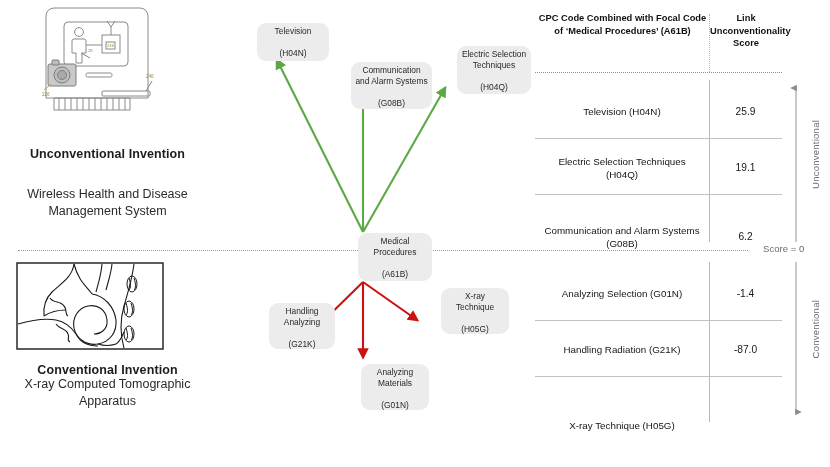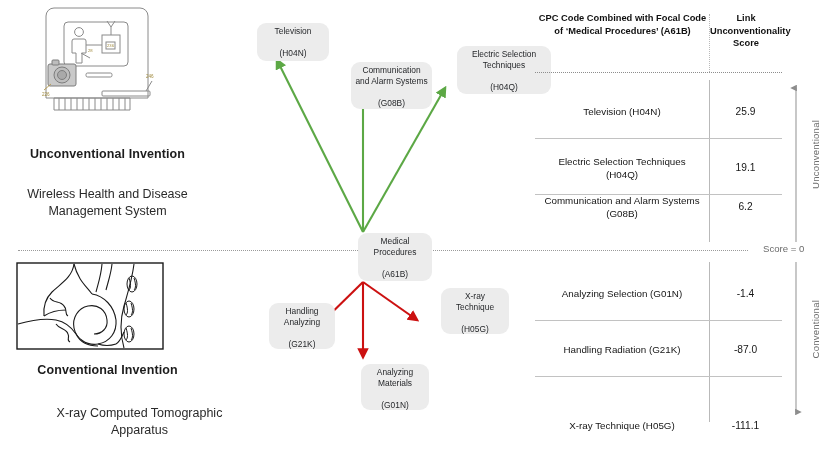--- a/index.html
+++ b/index.html
@@ -273,21 +273,21 @@
         <ellipse cx="116" cy="22" rx="5" ry="8"></ellipse>
         <path d="M113 16 C115 22 115 26 113 28 M118 16 C120 22 120 26 118 28"></path>
         <ellipse cx="113" cy="47" rx="5" ry="8"></ellipse>
         <path d="M110 41 C112 47 112 51 110 53 M115 41 C117 47 117 51 115 53"></path>
         <ellipse cx="113" cy="72" rx="5" ry="8"></ellipse>
         <path d="M110 66 C112 72 112 76 110 78 M115 66 C117 72 117 76 115 78"></path>
       </g>
     </svg>
 
     <div class="fig-caption-bold" style="top:362px;">Conventional Invention</div>
-    <div class="fig-caption-plain" style="top:405px;margin-left:32px;">X-ray Computed Tomographic Apparatus</div>
+    <div class="fig-caption-plain" style="top:376px;">X-ray Computed Tomographic Apparatus</div>
   </div>
 
   <div class="diagram">
 
     <svg class="arrow-svg" viewBox="0 0 320 467">
       <defs>
         <marker id="ghead" markerWidth="5.5" markerHeight="5.5" refX="4.2" refY="2.75" orient="auto">
           <path d="M0,0 L5.5,2.75 L0,5.5 z" fill="#5CA845"></path>
         </marker>
         <marker id="rhead" markerWidth="5.5" markerHeight="5.5" refX="4.2" refY="2.75" orient="auto">
@@ -315,21 +315,21 @@
       </span>
     </div>
 
     <div class="node" style="left:104px; top:62px; width:81px; height:47px;">
       <span>
         <span>Communication and Alarm Systems</span><br>
         <span>(G08B)</span>
       </span>
     </div>
 
-    <div class="node" style="left:210px; top:46px; width:94px; height:48px;">
+    <div class="node" style="left:210px; top:46px; width:74px; height:48px;">
       <span>
         <span>Electric Selection Techniques</span><br>
         <span>(H04Q)</span>
       </span>
     </div>
 
     <div class="node" style="left:111px; top:233px; width:74px; height:48px;">
       <span>
         <span>Medical Procedures</span><br>
         <span>(A61B)</span>
@@ -376,42 +376,41 @@
       <div class="row-score">25.9</div>
     </div>
     <div class="row-sep" style="top:138px;"></div>
 
     <div class="row" style="top:139px;">
       <div class="row-label">Electric Selection Techniques (H04Q)</div>
       <div class="row-score">19.1</div>
     </div>
     <div class="row-sep" style="top:194px;"></div>
 
-    <div class="row" style="top:178px;">
+    <div class="row" style="top:208px;">
       <div class="row-label">Communication and Alarm Systems (G08B)</div>
       <div class="row-score">6.2</div>
     </div>
 
     <div class="score-zero-label">Score = 0</div>
 
     <div class="row" style="top:265px;">
       <div class="row-label">Analyzing Selection (G01N)</div>
       <div class="row-score">-1.4</div>
     </div>
     <div class="row-sep" style="top:320px;"></div>
 
     <div class="row" style="top:321px;">
       <div class="row-label">Handling Radiation (G21K)</div>
       <div class="row-score">-87.0</div>
     </div>
     <div class="row-sep" style="top:376px;"></div>
 
     <div class="row" style="top:397px;">
       <div class="row-label">X-ray Technique (H05G)</div>
-      <div class="row-score">-111.1</div>
     </div>
 
     <svg class="axis-svg" viewBox="0 0 22 467">
       <defs>
         <marker id="upArrow" markerWidth="6" markerHeight="6" refX="3" refY="5.2" orient="auto">
           <path d="M3,0 L6,6 L0,6 z" fill="#8d8d8d"></path>
         </marker>
         <marker id="downArrow" markerWidth="6" markerHeight="6" refX="3" refY="5.2" orient="auto">
           <path d="M3,0 L6,6 L0,6 z" fill="#8d8d8d"></path>
         </marker>

